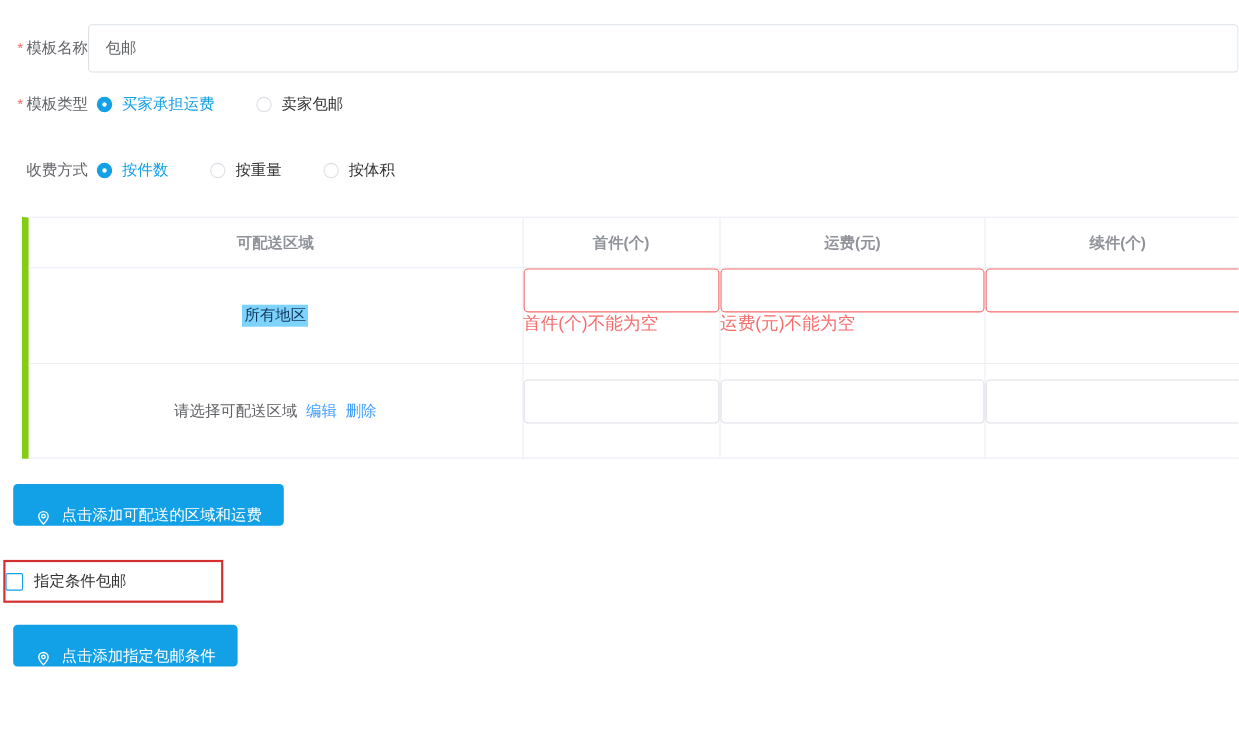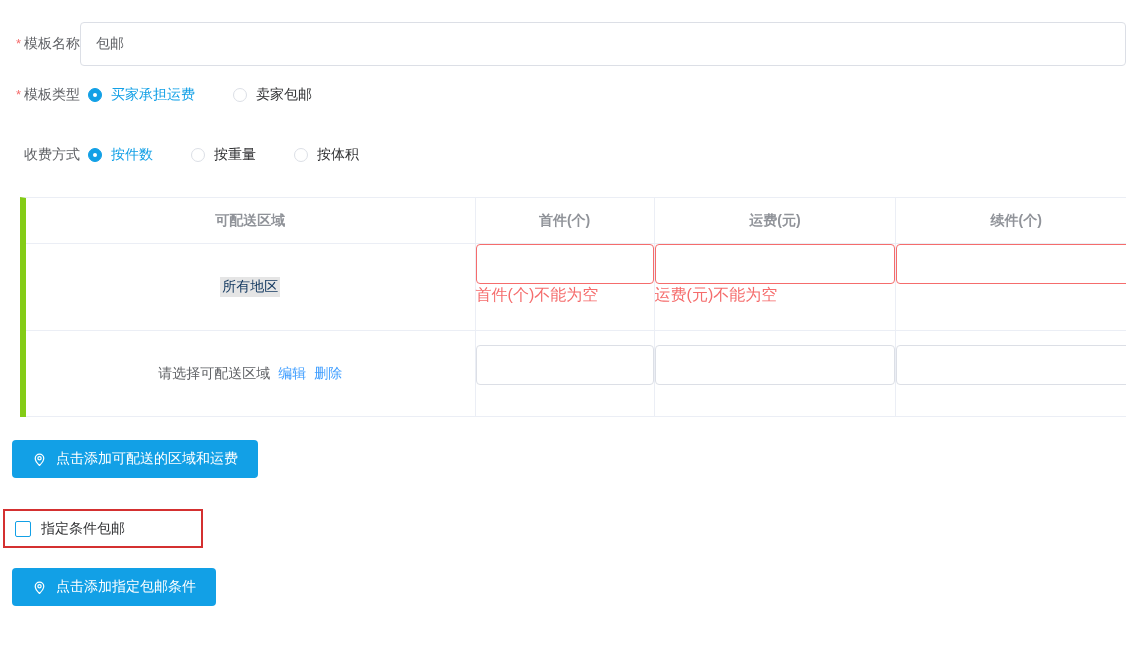--- a/index.html
+++ b/index.html
@@ -52,49 +52,49 @@
   .thead .tcell {
     height: 45px; display: flex; align-items: center; justify-content: center;
     color: #909399; font-weight: bold;
   }
   .tbody-row1 .tcell, .tbody-row2 .tcell { padding: 0; }
   .tbody-row1 { height: 87px; }
   .tbody-row2 { height: 86px; }
 
   .area-cell { display: flex; align-items: center; justify-content: center; }
   .area-selected {
-    background: #e5e5e5; color: #10365e; padding: 1px 2px; cursor: pointer;
+    background: #7dd3fc; color: #10365e; padding: 1px 2px; cursor: pointer;
   }
   .area-links { color: #606266; }
   .cell-link { color: #409eff; text-decoration: none; margin-left: 8px; cursor: pointer; }
 
   .input-cell { padding: 11px 10px 0 10px; }
   .tbody-row2 .input-cell { padding-top: 14px; }
   .cell-input {
     display: block; width: 100%; height: 40px; border: 1px solid #dcdfe6;
     border-radius: 4px; padding: 0 12px; font-size: 14px; color: #606266; outline: none;
     font-family: "Liberation Sans", "DejaVu Sans", sans-serif;
   }
   .cell-input.error-state { border-color: #f56c6c; }
   .error-text { margin-top: 3px; font-size: 16px; color: #f56c6c; line-height: 16px; }
 
   
   .blue-btn {
-    display: flex; align-items: center; height: 38px; border: none; border-radius: 4px;
+    display: flex; align-items: flex-end; height: 38px; border: none; border-radius: 4px;
     background: #12a0e6; color: #fff; font-size: 14px; padding: 0 20px; cursor: pointer;
     margin-left: 12px;
     font-family: "Liberation Sans", "DejaVu Sans", sans-serif;
   }
   .btn-add-area { margin-top: 23px; }
   .btn-add-condition { margin-top: 20px; }
   .pin-icon { margin-right: 9px; display: inline-flex; }
 
   .alert-box {
     margin: 31px 0 0 3px; width: 200px; height: 39px;
-    border: 2px solid #d43030; display: flex; align-items: center; padding-left: 10px;
+    border: 2px solid #d43030; display: flex; align-items: center; 
   }
   .checkbox {
     width: 16px; height: 16px; border: 1px solid #12a0e6; border-radius: 2px;
     background: #fff; cursor: pointer; flex: none;
   }
   .checkbox-label { margin-left: 10px; color: #303133; }
 </style>
 </head>
 <body>
 

